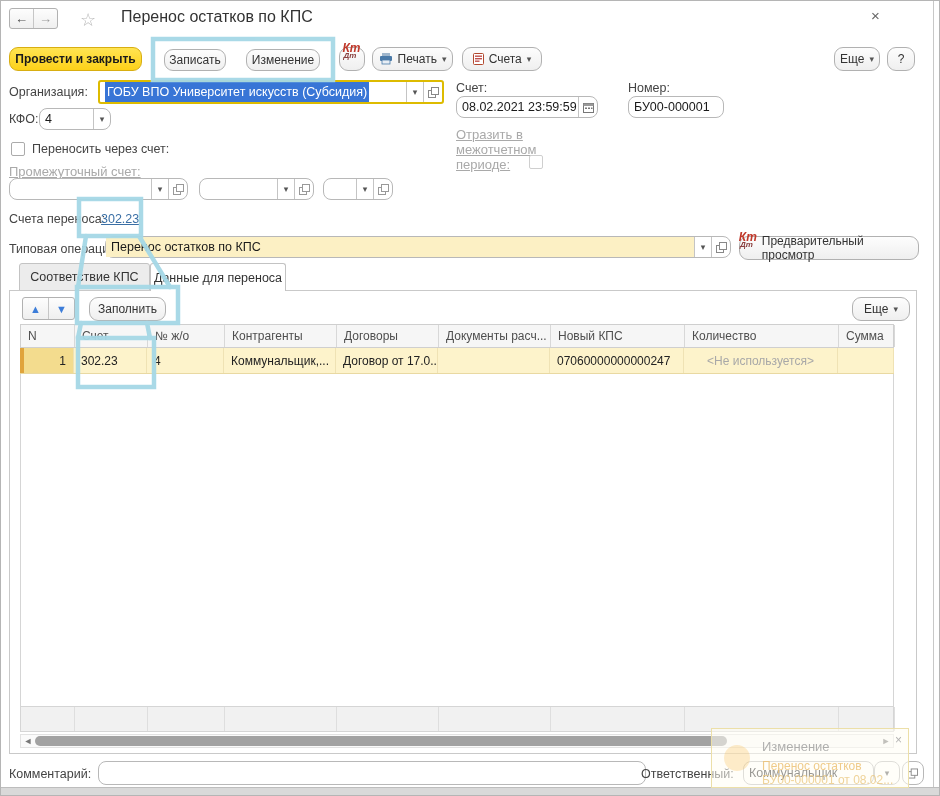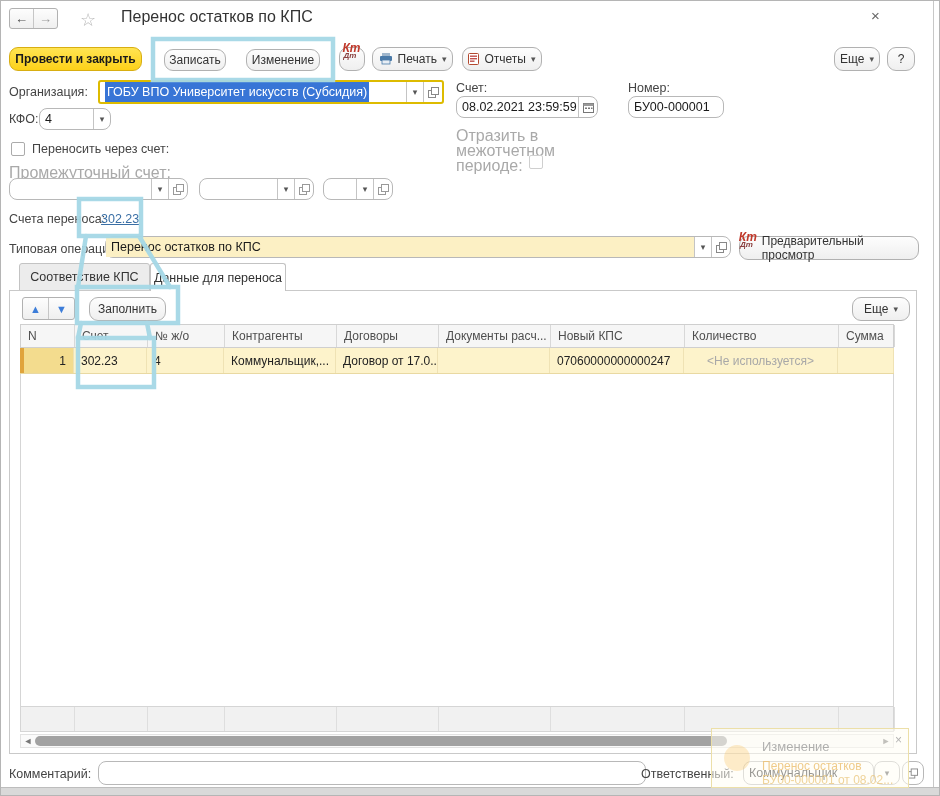--- a/index.html
+++ b/index.html
@@ -1,21 +1,21 @@
 <!DOCTYPE html>
 <html><head>
 <meta charset="utf-8">
 <style>
   * { margin:0; padding:0; box-sizing:border-box; }
   body { background:#ececec; font-family:"Liberation Sans", sans-serif; }
   #page { position:relative; width:940px; height:796px; background:#ffffff;
           border:1px solid #b5b5b5; overflow:hidden; font-family:"Liberation Sans", sans-serif; }
   .abs { position:absolute; }
   .lbl { font-size:12.5px; color:#444; white-space:nowrap; }
-  .lbl-dis { font-size:16px; color:#a9a9a9; white-space:nowrap; }
+  .lbl-dis { font-size:13px; color:#a9a9a9; white-space:nowrap;text-decoration:underline; }
 
   
   .btn { position:absolute; display:flex; align-items:center; justify-content:center; gap:5px;
          background:linear-gradient(#fdfdfd,#efefef); border:1px solid #b1b1b1; border-radius:9px;
          font-size:12px; color:#333; }
   .btn-yellow { background:linear-gradient(#ffe452,#fdd119); border:1px solid #d8ae12; font-weight:bold; color:#1a1a1a; }
   .caret { font-size:9px; color:#555; }
 
   
   #nav { left:8px; top:7px; width:49px; height:21px; display:flex; border:1px solid #b1b1b1; border-radius:3px; overflow:hidden; background:linear-gradient(#fdfdfd,#efefef); }
@@ -136,21 +136,21 @@
   </div>
   <div class="btn" style="left:461px;top:46px;width:80px;height:24px;">
     <span>
       <svg width="11" height="12" viewBox="0 0 11 12">
           <rect x="0.5" y="0.5" width="10" height="11" rx="1" fill="#fff" stroke="#b3492f"></rect>
           <rect x="2" y="2.5" width="7" height="1.4" fill="#c0504d"></rect>
           <rect x="2" y="5" width="7" height="1.4" fill="#c0504d"></rect>
           <rect x="2" y="7.5" width="4.5" height="1.4" fill="#c0504d"></rect>
         </svg>
     </span>
-    <span>Отчеты</span>
+    <span>Счета</span>
     <span class="caret">▾</span>
   </div>
   <div class="btn" style="left:833px;top:46px;width:46px;height:24px;">
     <span>Еще</span>
     <span class="caret">▾</span>
   </div>
   <div class="btn" style="left:886px;top:46px;width:28px;height:24px;">?</div>
 
   <div class="abs lbl" style="left:8px;top:84px;">Организация:</div>
   <div class="field yellow-border" style="left:97px;top:79px;width:346px;height:24px;">

